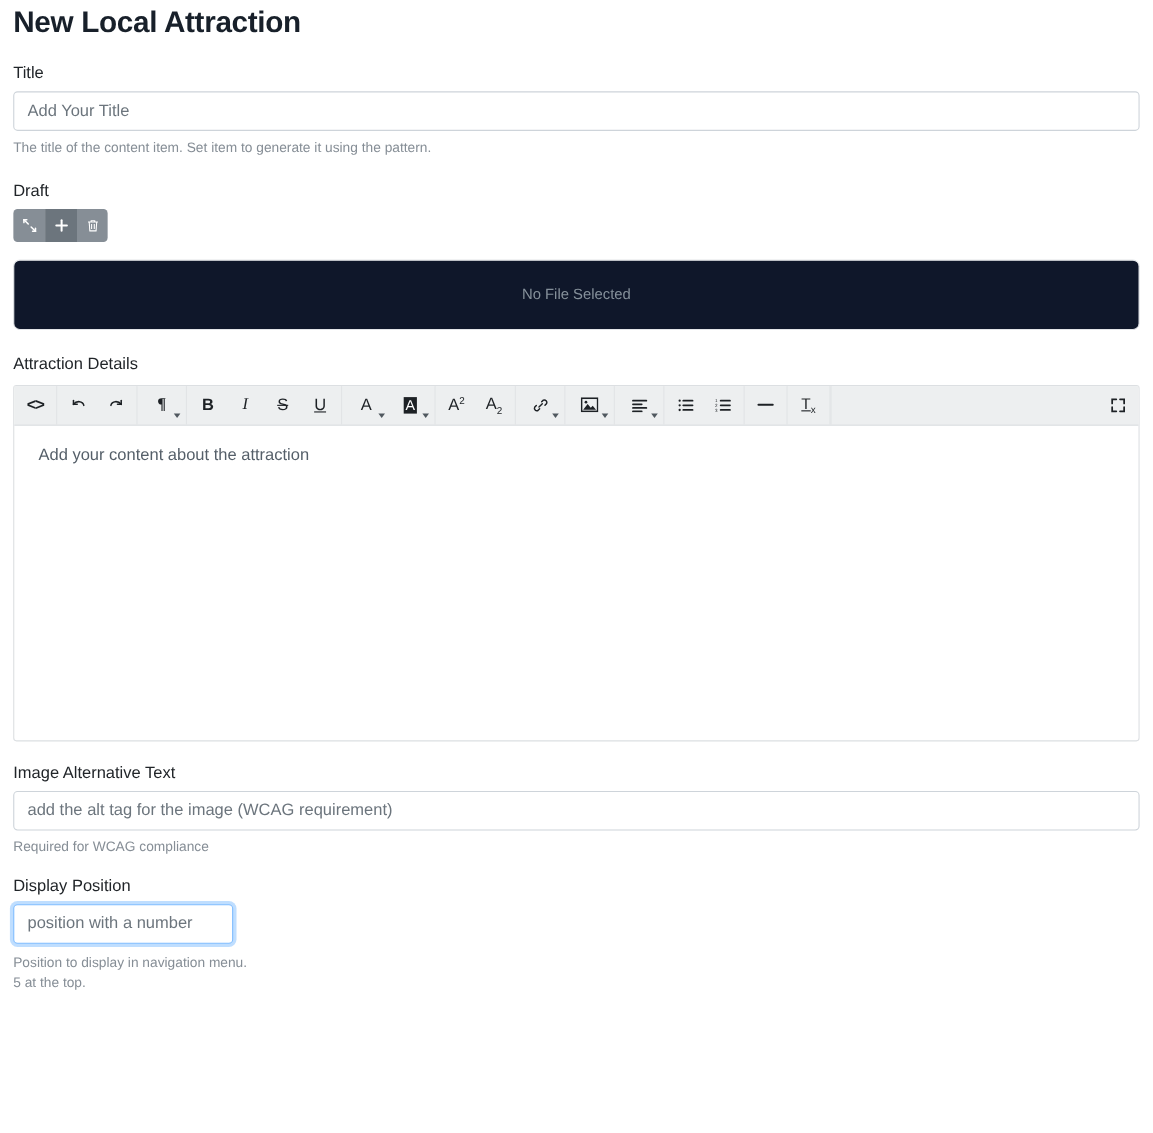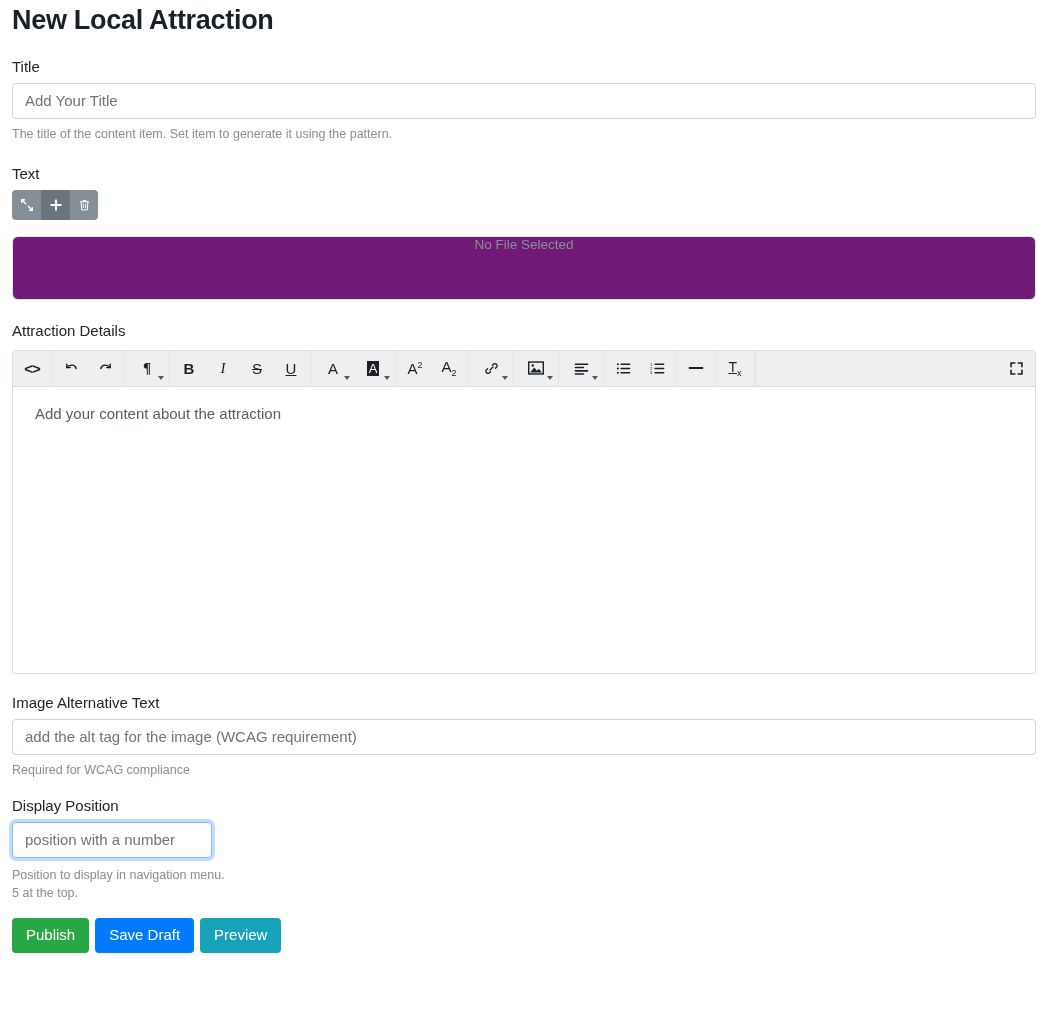--- a/index.html
+++ b/index.html
@@ -85,23 +85,23 @@
   .img-btn.mid { background: #6c757d; }
   .img-btn svg { display: block; }
 
   .file-drop {
     box-sizing: border-box;
     width: 1024px;
     height: 64px;
     border: 1px solid #e3e5e8;
     border-radius: 6px;
     display: flex;
-    align-items: flex-start;
+    align-items: center;
     justify-content: center;
-    background: #701a75;
+    background: #0f172a;
   }
   .file-drop-text {
     font-size: 13.5px;
     color: #85909a;
   }
 
   
   .editor {
     width: 1024px;
     box-sizing: border-box;
@@ -204,21 +204,21 @@
 
   <h1 class="page-title">New Local Attraction</h1>
 
   <div class="field-group" style="margin-top:22px;">
     <label class="field-label">Title</label>
     <input class="text-input" type="text" placeholder="Add Your Title" style="">
     <div class="help-text">The title of the content item. Set item to generate it using the pattern.</div>
   </div>
 
   <div class="field-group" style="margin-top:22px;">
-    <label class="field-label">Text</label>
+    <label class="field-label">Draft</label>
 
     <div class="img-btn-group">
       <button class="img-btn">
         <svg width="14" height="14" viewBox="0 0 16 16" fill="none" stroke="#ffffff" stroke-width="1.6" stroke-linecap="round">
           <path d="M2 2 L6.5 6.5"></path>
             <path d="M14 14 L9.5 9.5"></path>
           <path d="M2 2 L2 5"></path>
             <path d="M2 2 L5 2"></path>
           <path d="M14 14 L14 11"></path>
             <path d="M14 14 L11 14"></path>
@@ -415,19 +415,14 @@
     <div class="help-text">Required for WCAG compliance</div>
   </div>
 
   <div class="field-group" style="margin-top:18px;">
     <label class="field-label">Display Position</label>
     <input class="text-input focused-input" type="text" placeholder="position with a number" style="">
     <div class="help-text" style="margin-top:8px;">Position to display in navigation menu.</div>
     <div class="help-text" style="margin-top:0;">5 at the top.</div>
   </div>
 
-  <div class="btn-row">
-    <button class="btn" style="background:#28a745;">Publish</button>
-    <button class="btn" style="background:#007bff;">Save Draft</button>
-    <button class="btn" style="background:#17a2b8;">Preview</button>
-  </div>
 
 </div>
 
 </body></html>

